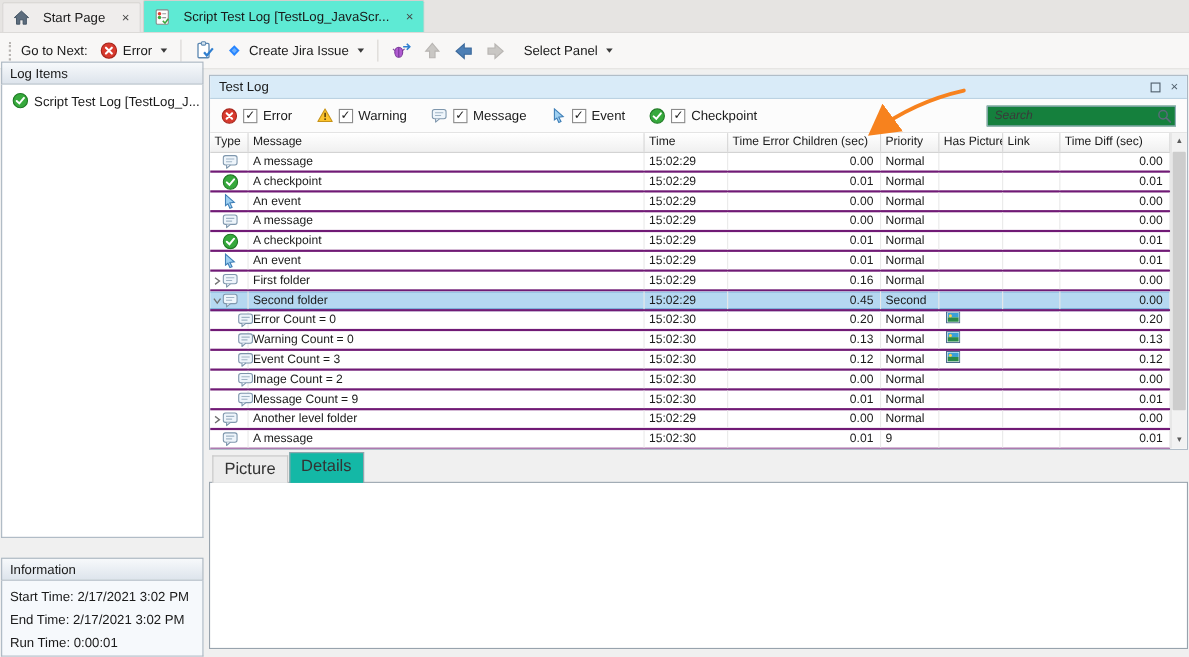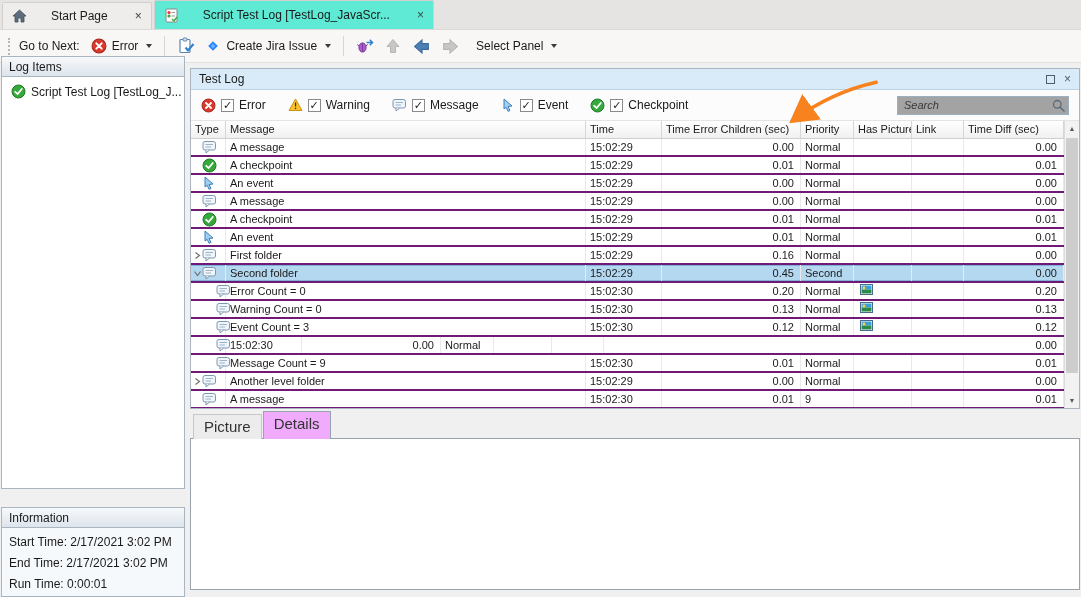--- a/index.html
+++ b/index.html
@@ -7,21 +7,21 @@
   body {
     font-family:"Liberation Sans", sans-serif;
     font-size:12px; color:#1a1a1a;
     background:#f0f0f0; position:relative; overflow:hidden;
   }
 
   
   .tabstrip { position:absolute; top:0; left:0; right:0; height:30px;
     background:#e6e4e2; border-bottom:1px solid #dcdad8;
     display:flex; align-items:flex-end; padding-left:2px; }
-  .tab { height:27px; display:flex; align-items:center; gap:24px; padding:0 9px;
+  .tab { height:27px; display:flex; align-items:center; gap:12px; padding:0 9px;
     background:#efedec; border:1px solid #d2d0ce; border-bottom:none;
     border-radius:2px 2px 0 0; margin-right:2px; white-space:nowrap; }
   .tab.active { background:#5eead4; height:29px; }
   .tab-close { color:#444; font-size:12px; margin-left:3px; line-height:10px; }
   .tabicon { display:inline-flex; }
 
   
   .toolbar { position:absolute; top:30px; left:0; right:0; height:33px;
     background:#f8f7f6; border-bottom:1px solid #e2e0de;
     display:flex; align-items:center; padding:0 8px; }
@@ -61,21 +61,21 @@
     background:#fcfcfc; border-bottom:1px solid #e4e4e4;
     display:flex; align-items:center; padding:0 10px; gap:22px; }
   .filter-item { display:inline-flex; align-items:center; gap:5px; }
   .ficon { display:inline-flex; }
   .cb { width:13px; height:13px; background:#fff; border:1px solid #8a8a8a;
     display:inline-flex; align-items:center; justify-content:center;
     font-size:11px; line-height:11px; color:#222; }
   .flabel { font-size:12px; }
   .searchwrap { margin-left:auto; position:relative; width:172px; height:19px; }
   .search { width:100%; height:100%; border:1px solid #9ab0c0; font-size:11px;
-    padding:0 20px 0 6px; font-family:inherit; outline:none; background:#a3a3a3; }
+    padding:0 20px 0 6px; font-family:inherit; outline:none; background:#15803d; }
   .search::placeholder { font-style:italic; color:#3a3a3a; }
   .search-icon { position:absolute; right:4px; top:3px; display:inline-flex; }
 
   
   .grid { position:absolute; top:52px; left:0; right:0; bottom:0; display:flex; overflow:hidden; background:#fff; }
   .grid-cols { flex:1; overflow:hidden; }
   .grid-header { display:flex; height:18px; background:linear-gradient(#ffffff,#f0f0f0);
     border-bottom:1px solid #cfcfcf; }
   .hcell { font-size:11px; line-height:17px; padding:0 4px; border-right:1px solid #d6d6d6;
     overflow:hidden; white-space:nowrap; }
@@ -103,21 +103,21 @@
     display:flex; align-items:center; justify-content:center; }
   .vs-up { top:0; } .vs-down { bottom:0; }
   .vs-thumb { position:absolute; left:1px; width:12px; top:17px; height:235px;
     background:#cdcdcd; border-radius:1px; }
 
   
   .bottom-tabs { position:absolute; top:348px; left:3px; height:23px;
     display:flex; align-items:flex-end; z-index:3; }
   .btab { font-size:15px; padding:3px 10px 4px; background:#ececec;
     border:1px solid #c6c6c6; border-bottom:none; margin-right:1px; color:#333; }
-  .btab.active { background:#f0abfc; border-color:#98a3ad; padding-bottom:7px; }
+  .btab.active { background:#14b8a6; border-color:#98a3ad; padding-bottom:7px; }
   .details-box { position:absolute; top:370px; left:0; right:0; bottom:7px;
     background:#fff; border:1px solid #98a3ad; }
 
   
   .annotation { position:absolute; top:0; left:0; width:100%; height:100%;
     pointer-events:none; z-index:20; }
 </style>
 </head>
 <body>
 
@@ -578,20 +578,21 @@
                 <span style="flex: 0 0 auto; width: 23px;"></span>
                 <span class="ticon">
                   <svg width="15" height="14" viewBox="0 0 15 14">
                     <rect x="1" y="1.5" width="12.5" height="8.5" rx="2" fill="#eef5fb" stroke="#7f97ad"></rect>
                     <path d="M4 10 L4 13 L7.5 10" fill="#eef5fb" stroke="#7f97ad" stroke-linejoin="round"></path>
                     <line x1="3.5" y1="4.5" x2="11" y2="4.5" stroke="#9fb4c6"></line>
                     <line x1="3.5" y1="7" x2="9" y2="7" stroke="#9fb4c6"></line>
                   </svg>
                 </span>
               </div>
+              <div class="cell c1">Image Count = 2</div>
               <div class="cell c2">15:02:30</div>
               <div class="cell c3">0.00</div>
               <div class="cell c4">Normal</div>
               <div class="cell c5"></div>
               <div class="cell c6"></div>
               <div class="cell c7">0.00</div>
             </div>
             <div class="grow">
               <div class="cell c0 type-cell">
                 <span style="flex: 0 0 auto; width: 23px;"></span>

